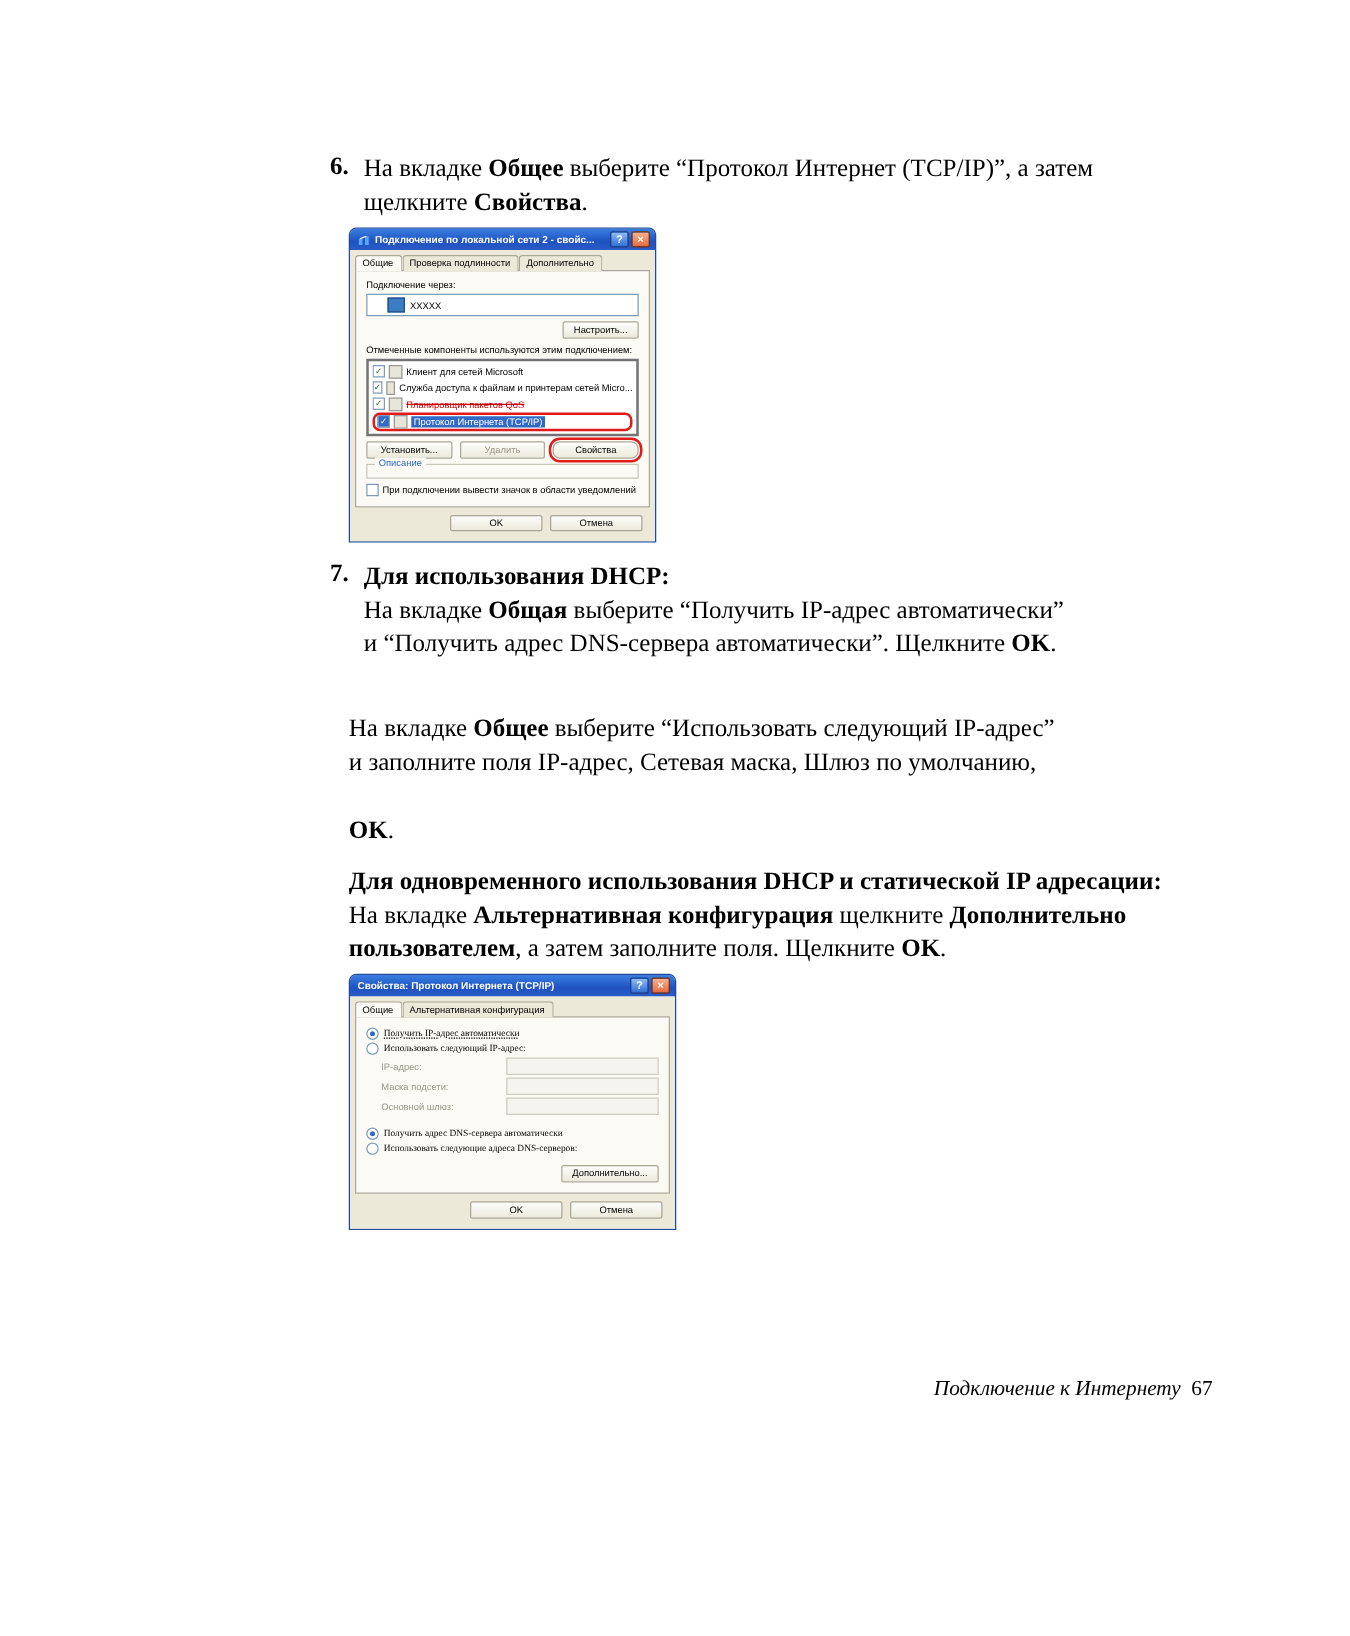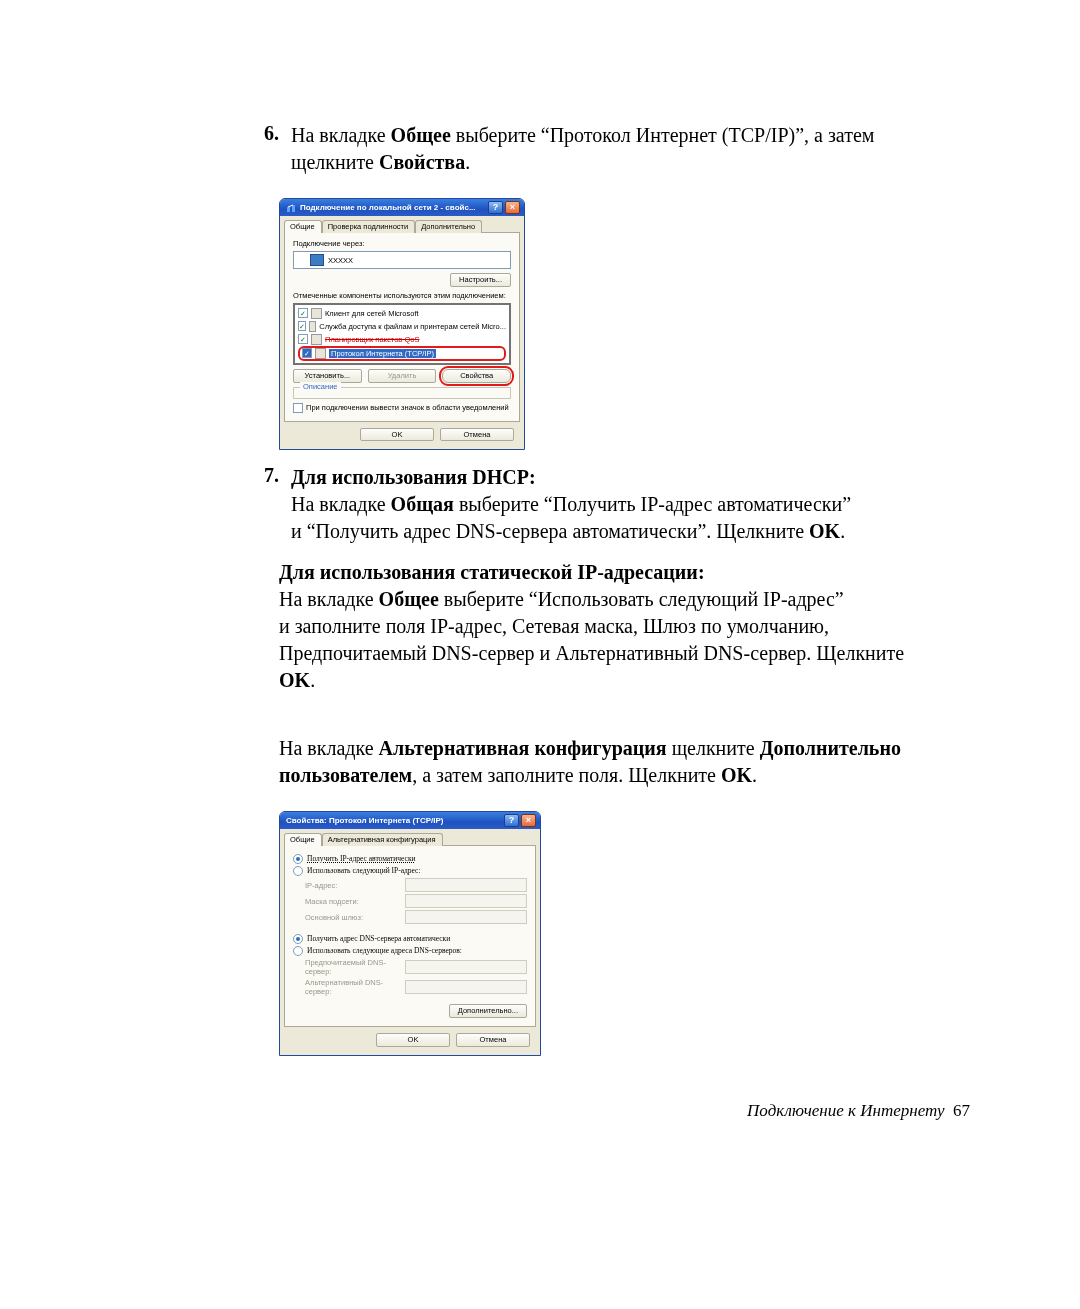--- a/index.html
+++ b/index.html
@@ -63,21 +63,21 @@
     width: 244px;
     font-family: Tahoma, Arial, sans-serif;
     font-size: 8px;
     color: #000;
     border: 1px solid #214a9c;
     border-radius: 6px 6px 0 0;
     overflow: visible;
     position: relative;
     background: #ece9d8;
     box-shadow: 0 0 0 1px #bfbfbf inset;
-    margin-top: 22px;
+    margin-top: 6px;
     margin-bottom: 14px;
   }
   .titlebar {
     background: linear-gradient(#3a7fe1, #1f52c0 60%, #2a5bc8);
     color: #fff;
     font-weight: bold;
     height: 15px;
     line-height: 15px;
     padding: 1px 4px 1px 6px;
     display: flex;
@@ -265,29 +265,29 @@
   <div class="step-row">
     <div class="step-num">7.</div>
     <div class="step-body">
       <span class="b">Для использования DHCP:</span><br>
       <span>На вкладке </span><span class="b">Общая</span><span> выберите “Получить IP-адрес автоматически”</span><br>
       <span>и “Получить адрес DNS-сервера автоматически”. Щелкните </span><span class="b">OK</span><span>.</span>
     </div>
   </div>
 
   <div class="indent para">
-    <span class="b">Для использования статической IP-адресации:</span><br>
+    <br>
     <span>На вкладке </span><span class="b">Общее</span><span> выберите “Использовать следующий IP-адрес”</span><br>
     <span>и заполните поля IP-адрес, Сетевая маска, Шлюз по умолчанию,</span><br>
-    <span>Предпочитаемый DNS-сервер и Альтернативный DNS-сервер. Щелкните</span><br>
+    <br>
     <span class="b">OK</span><span>.</span>
   </div>
 
   <div class="indent para">
-    <br>
+    <span class="b">Для одновременного использования DHCP и статической IP адресации:</span><br>
     <span>На вкладке </span><span class="b">Альтернативная конфигурация</span><span> щелкните </span><span class="b">Дополнительно</span><br>
     <span class="b">пользователем</span><span>, а затем заполните поля. Щелкните </span><span class="b">OK</span><span>.</span>
   </div>
 
   <div class="dialog d2" style="width:260px;">
     <div class="titlebar">
       <span class="tb-text">Свойства: Протокол Интернета (TCP/IP)</span>
       <span class="tb-btn help">?</span>
       <span class="tb-btn">×</span>
     </div>
@@ -327,30 +327,20 @@
         <div class="radio-row">
           <span class="radio">
               <span class="dot"></span>
             </span>
           <span>Получить адрес DNS-сервера автоматически</span>
         </div>
         <div class="radio-row">
           <span class="radio"></span>
           <span>Использовать следующие адреса DNS-серверов:</span>
         </div>
-        <div style="padding-left:12px;">
-          <div class="field-row">
-            <span class="flabel">Предпочитаемый DNS-сервер:</span>
-            <span class="fval"></span>
-          </div>
-          <div class="field-row">
-            <span class="flabel">Альтернативный DNS-сервер:</span>
-            <span class="fval"></span>
-          </div>
-        </div>
 
         <div class="adv-row">
           <span class="btn">Дополнительно...</span>
         </div>
       </div>
       <div class="dlg-buttons">
         <span class="btn">OK</span>
         <span class="btn">Отмена</span>
       </div>
     </div>

